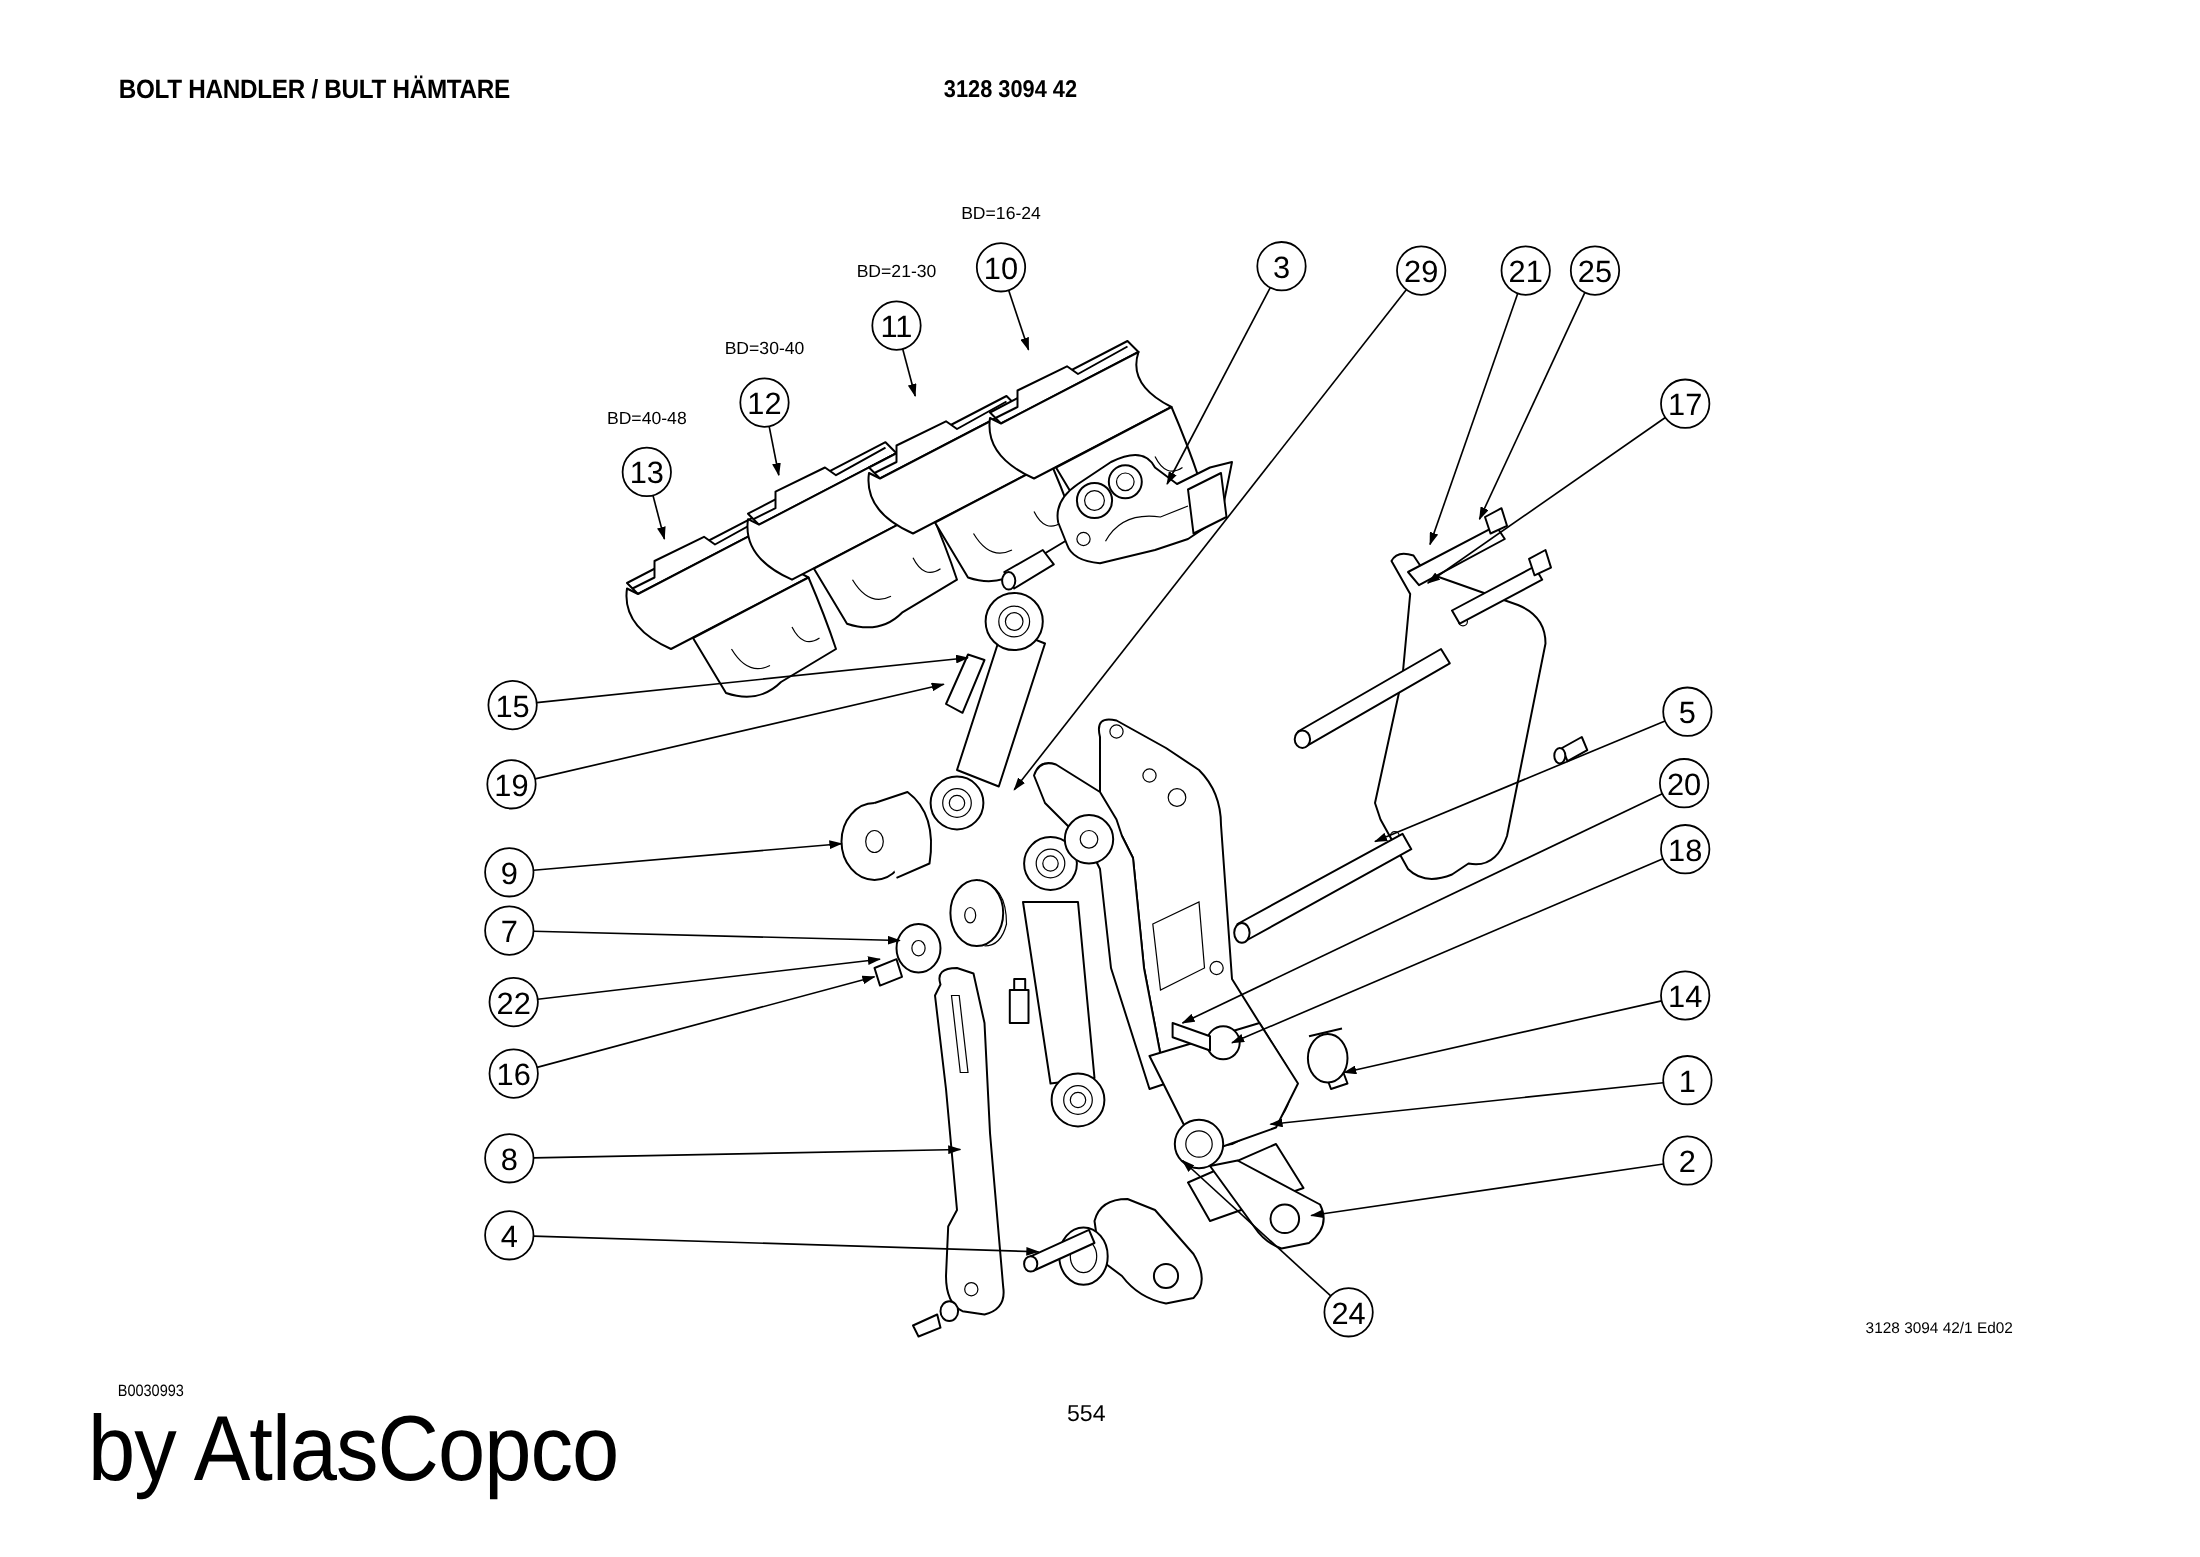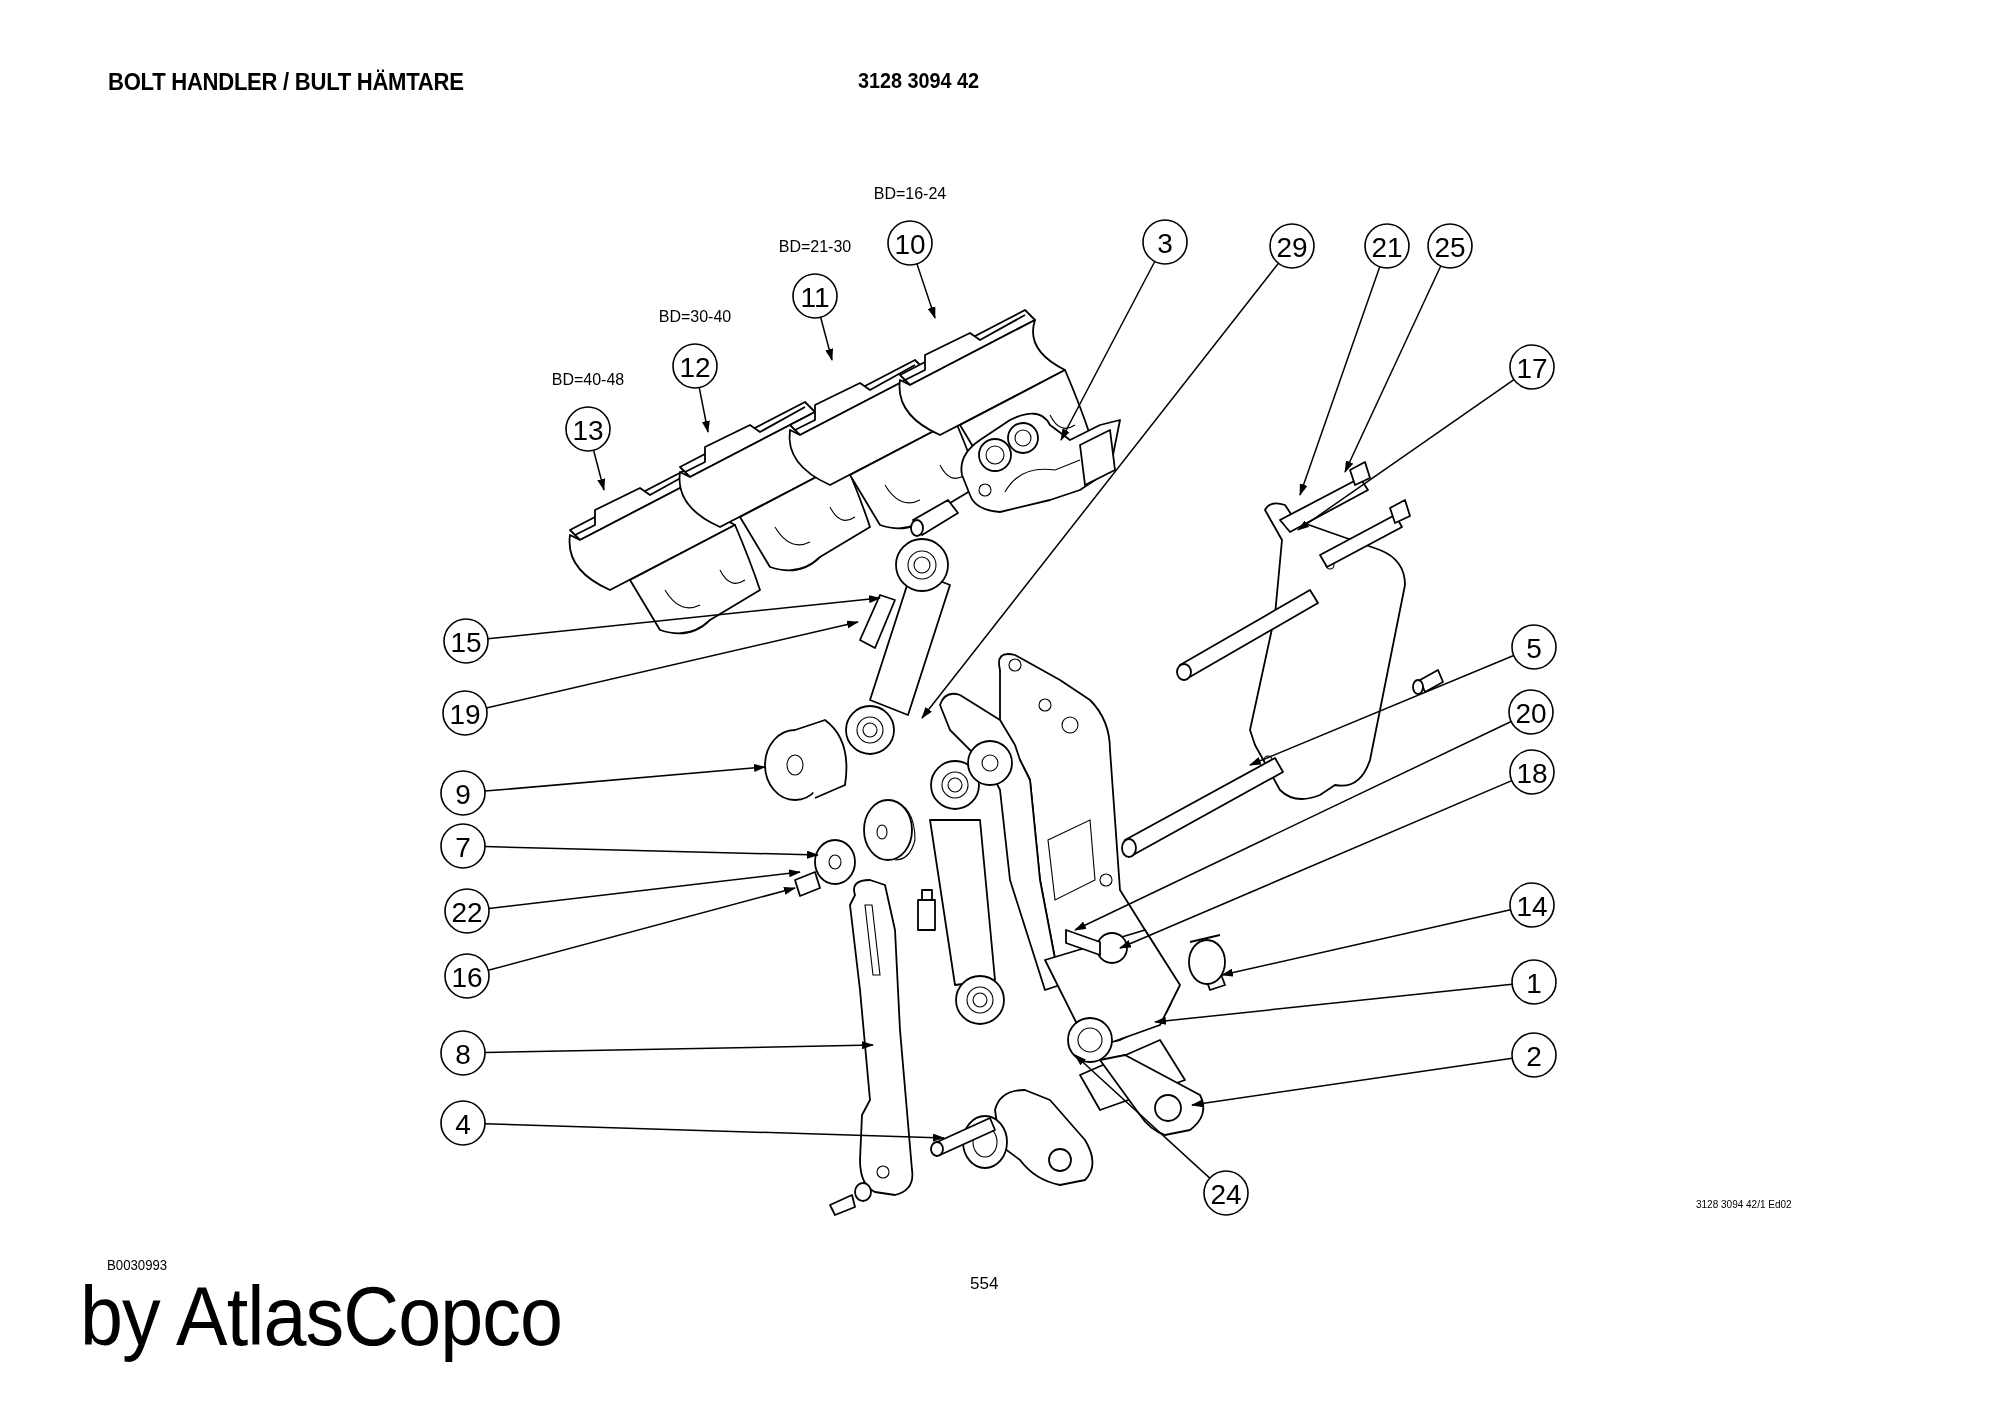--- a/index.html
+++ b/index.html
@@ -2,24 +2,24 @@
 <html><head>
 <meta charset="utf-8">
 <style>
   html, body { margin:0; padding:0; background:#ffffff; }
   body { width:2000px; height:1415px; position:relative; overflow:hidden;
          font-family:"Liberation Sans", sans-serif; color:#000; }
   .hdr-title { position:absolute; left:108px; top:68px; font-size:24px; font-weight:bold;
                letter-spacing:-0.3px; transform:scaleX(0.92); transform-origin:left top; }
   .hdr-part { position:absolute; left:858px; top:68px; font-size:22px; font-weight:bold;
               transform:scaleX(0.9); transform-origin:left top; }
-  .drawing-code { position:absolute; left:1696px; top:1199px; font-size:10px; }
+  .drawing-code { position:absolute; left:1696px; top:1199px; font-size:14px; }
   .image-code { position:absolute; left:107px; top:1256px; font-size:15px;
                 transform:scaleX(0.88); transform-origin:left top; }
-  .page-number { position:absolute; left:970px; top:1274px; font-size:17px; }
+  .page-number { position:absolute; left:970px; top:1274px; font-size:21px; }
   .brand { position:absolute; left:80px; top:1268px; font-size:84px; letter-spacing:-1px;
            transform:scaleX(0.92); transform-origin:left top; }
   svg.diagram { position:absolute; left:0; top:0; }
   .pf { fill:#fff; stroke:#000; stroke-width:1.8; stroke-linejoin:round; }
   .thin { fill:none; stroke:#000; stroke-width:1.1; }
   .leader { stroke:#000; stroke-width:1.5; fill:none; }
   .bubble { fill:#fff; stroke:#000; stroke-width:1.6; }
   .bubble-text { font-family:"Liberation Sans", sans-serif; font-size:28px; text-anchor:middle;
                  dominant-baseline:central; }
   .bd-text { font-family:"Liberation Sans", sans-serif; font-size:16px; text-anchor:middle; }

